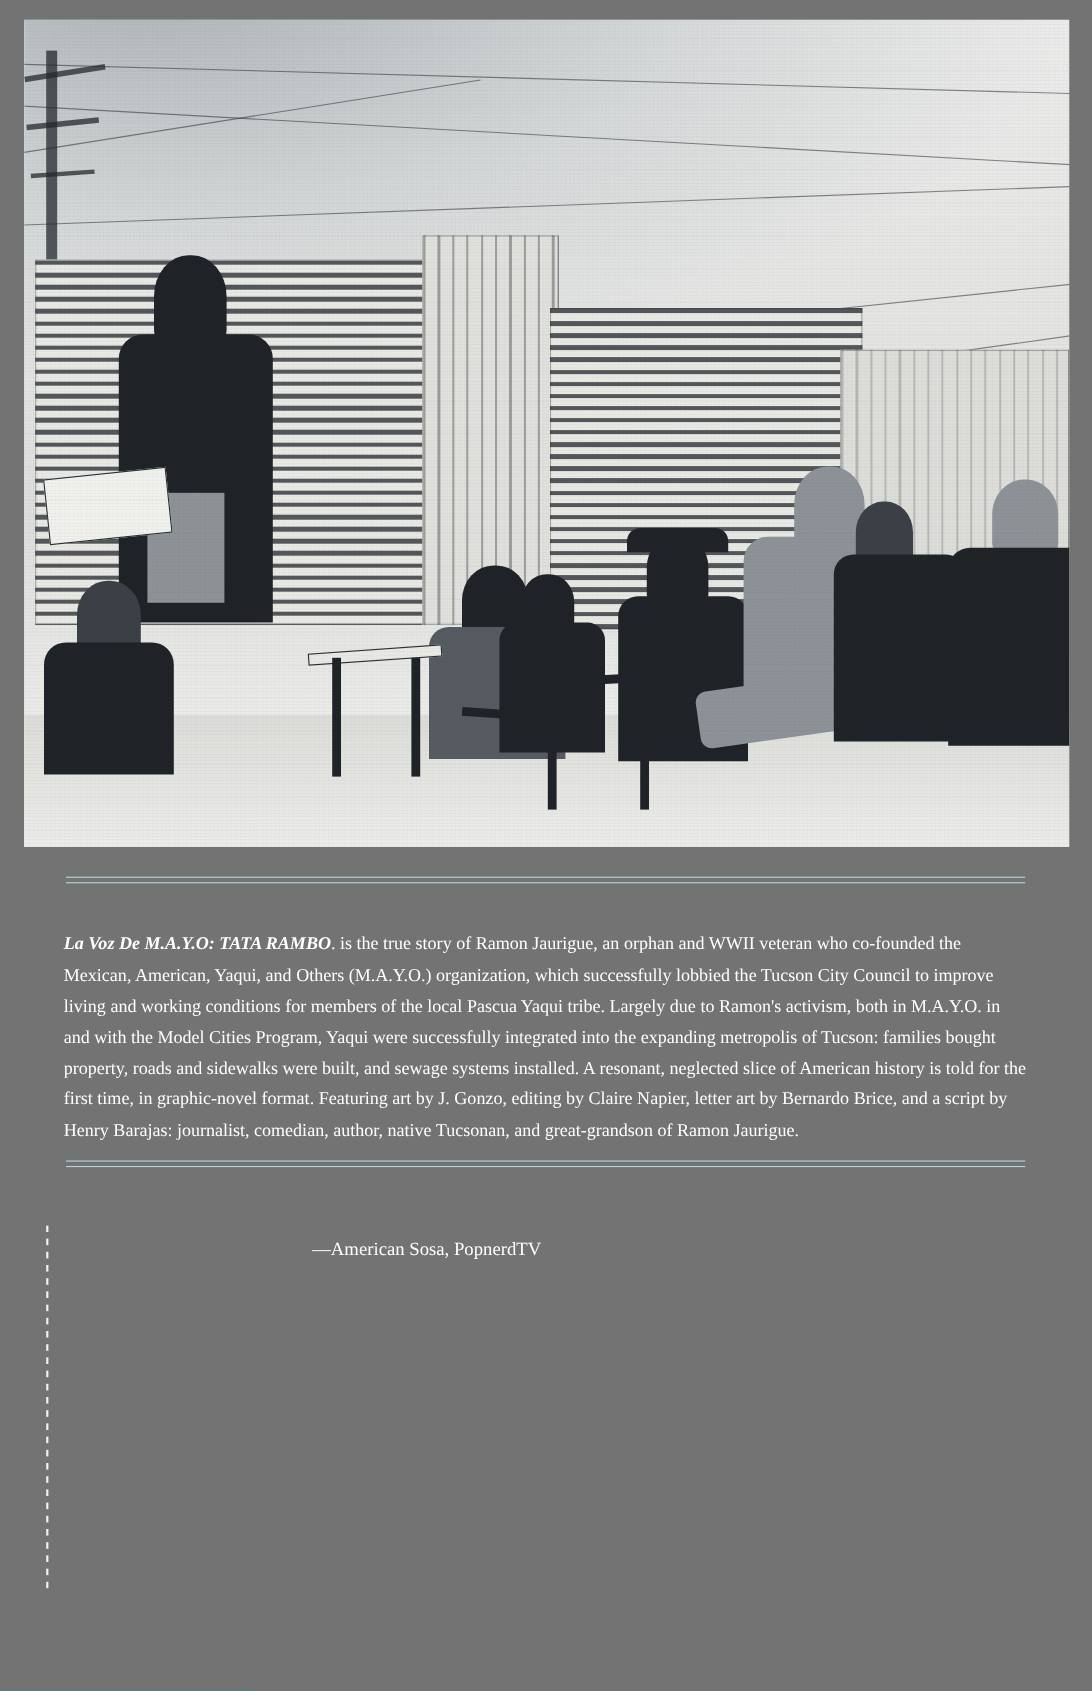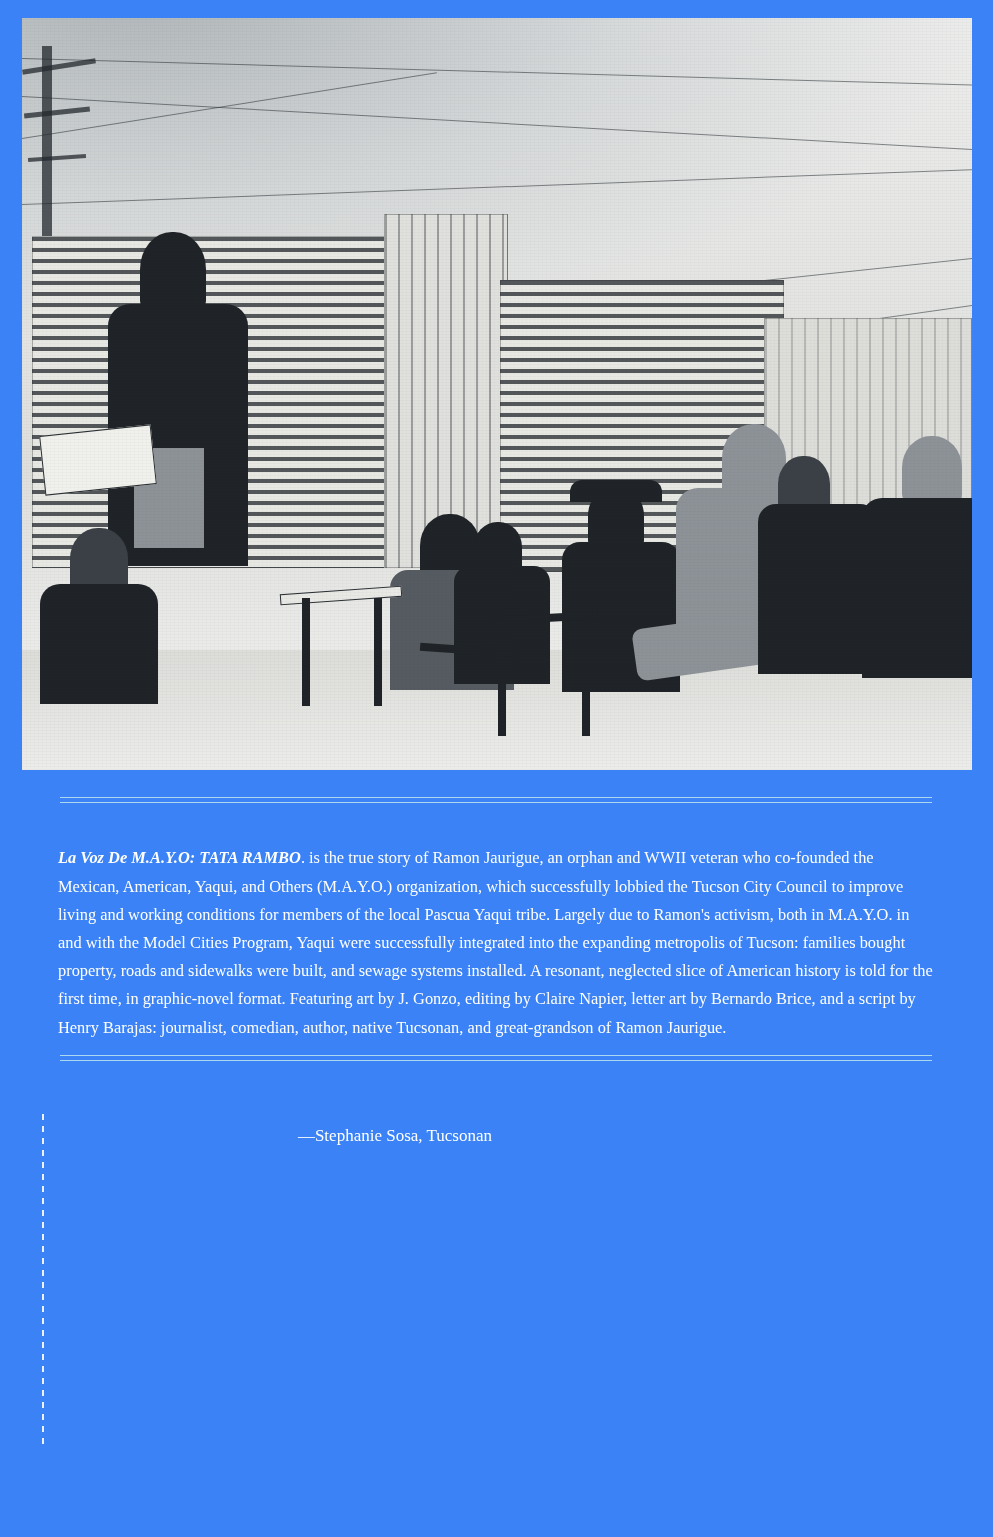--- a/index.html
+++ b/index.html
@@ -11,21 +11,21 @@
     height: 1537px;
     background: #0d96ab;
     font-family: "Liberation Serif", serif;
     overflow: hidden;
     position: relative;
   }
 
   .page {
     position: absolute;
     inset: 0;
-    background: #3b82f6;
+    background: #737373;
   }
 
   
   .photo-wrap {
     position: absolute;
     left: 22px;
     top: 18px;
     width: 950px;
     height: 752px;
     background: #f2f2ee;
@@ -257,17 +257,17 @@
 
   <div class="rule-block" style="top:1055px;">
     <div class="rule-thin"></div>
     <div class="rule-gap"></div>
     <div class="rule-thin"></div>
   </div>
 
   <div class="quotes">
     <div class="divider"></div>
     <div class="quote-col right">
-      <div class="quote-attr center-ish">—Stephanie Sosa, Tucsonan</div>
+      <div class="quote-attr center-ish">—American Sosa, PopnerdTV</div>
     </div>
   </div>
 
 </div>
 
 </body></html>

